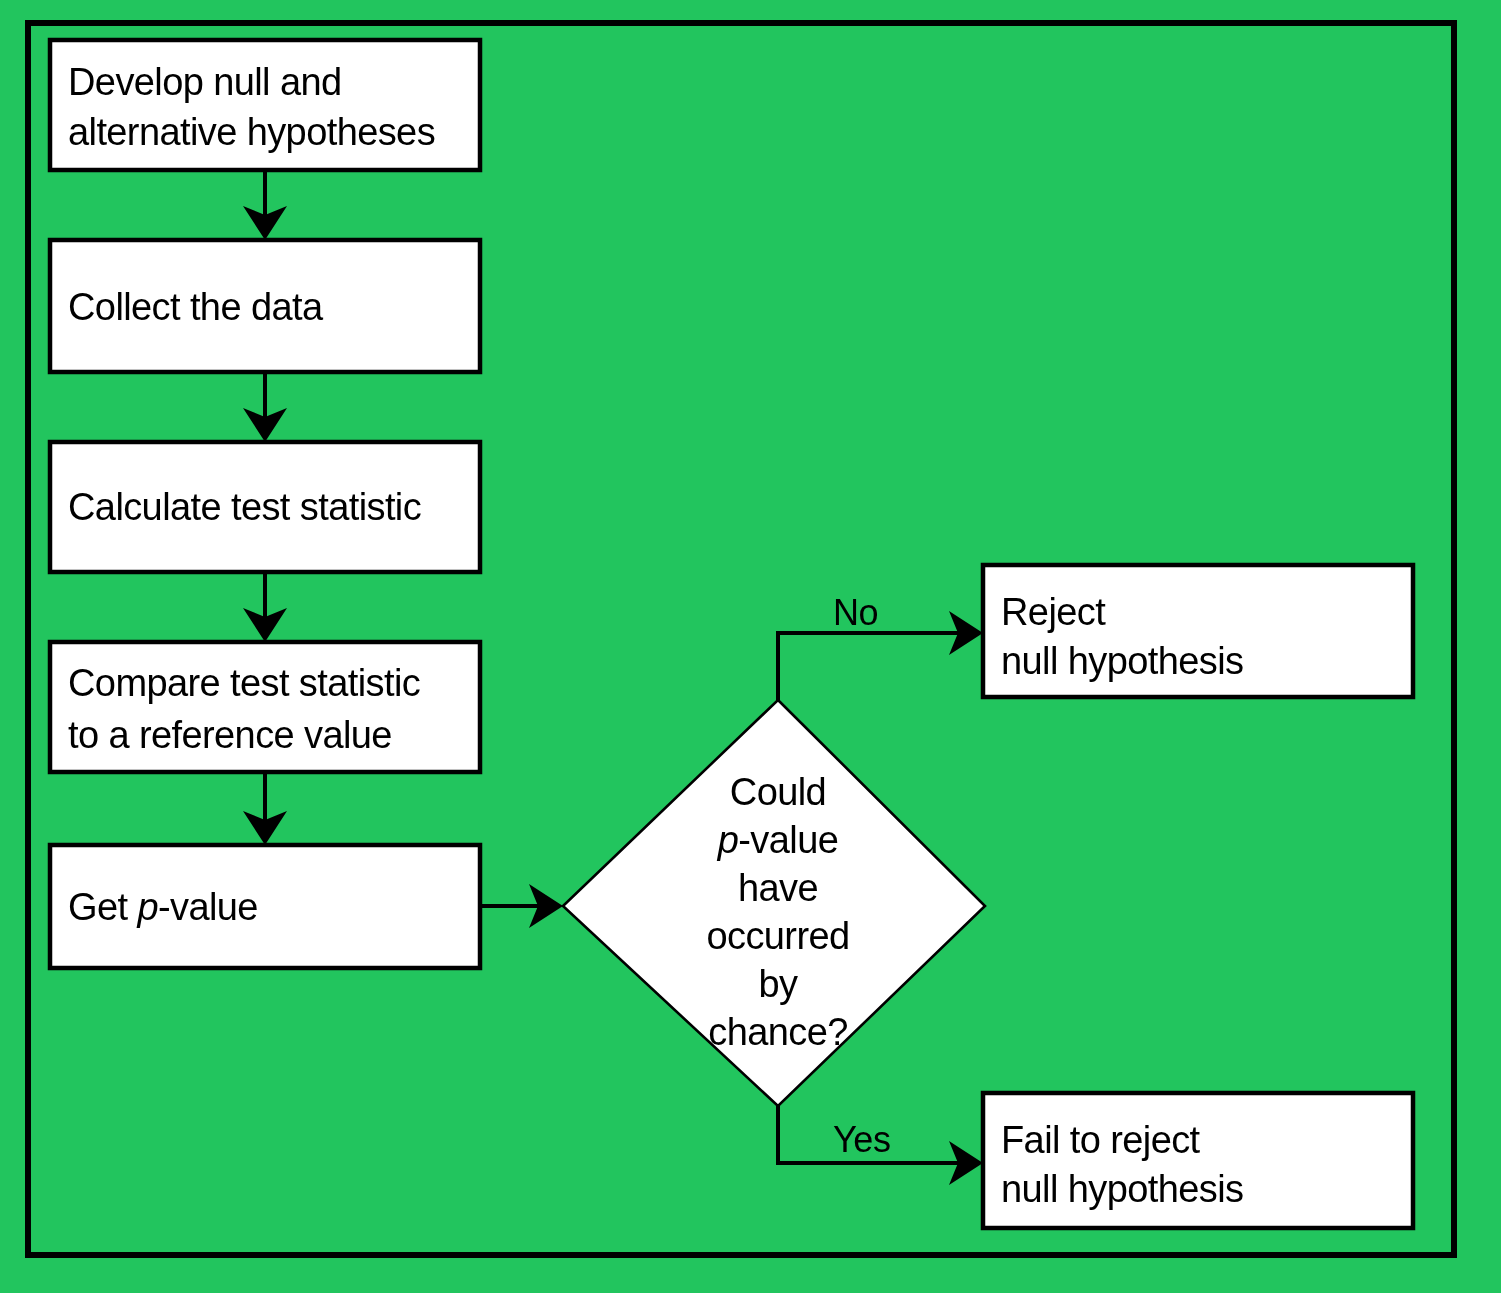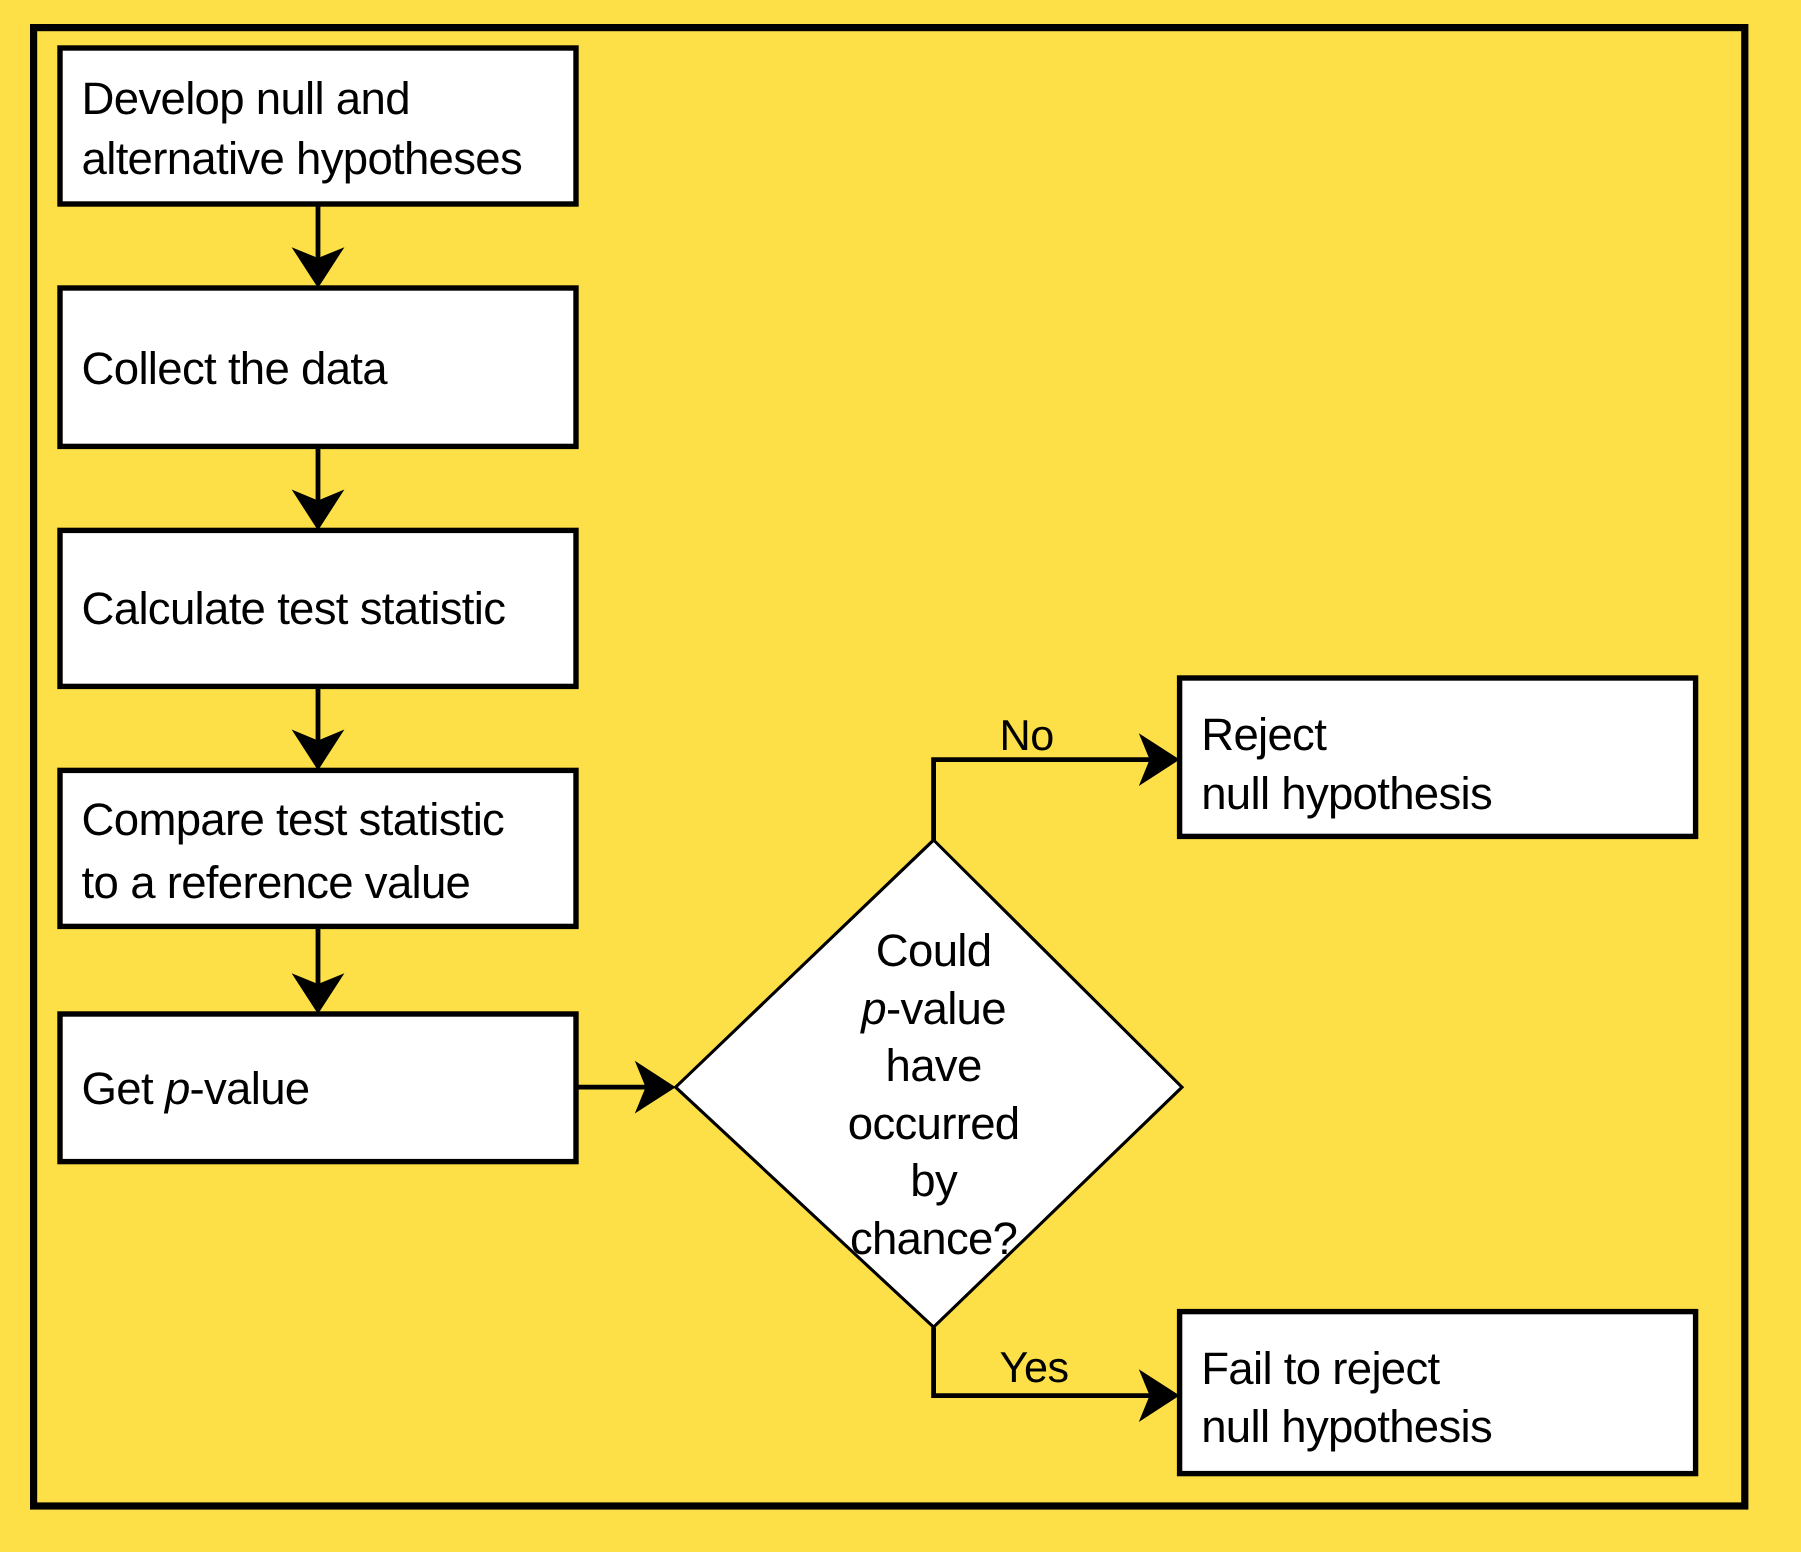--- a/index.html
+++ b/index.html
@@ -4,21 +4,21 @@
 <style>
   html, body {
     margin: 0;
     padding: 0;
     background: #ffffff;
   }
   #canvas {
     position: relative;
     width: 1501px;
     height: 1293px;
-    background: #fde047;
+    background: #22c55e;
     overflow: hidden;
     font-family: "Liberation Sans", "DejaVu Sans", sans-serif;
   }
   #flow-svg {
     position: absolute;
     left: 0;
     top: 0;
     width: 1501px;
     height: 1293px;
   }

